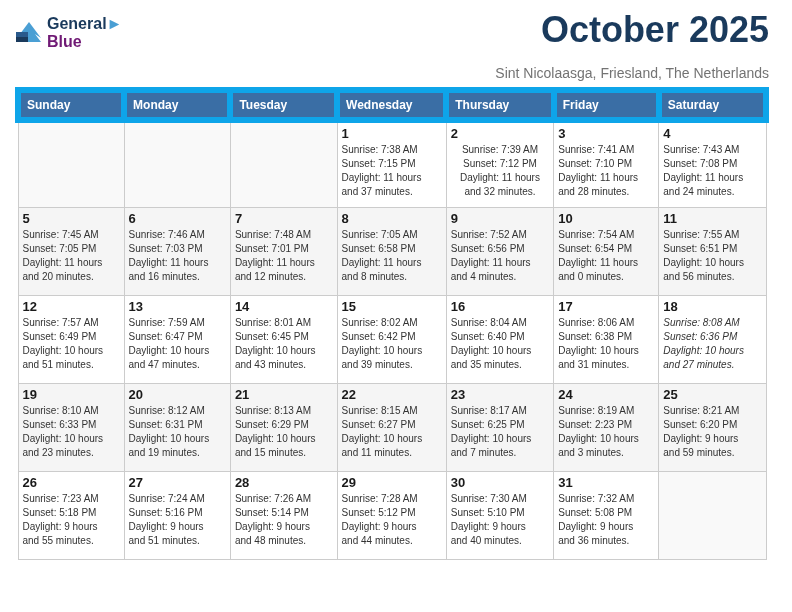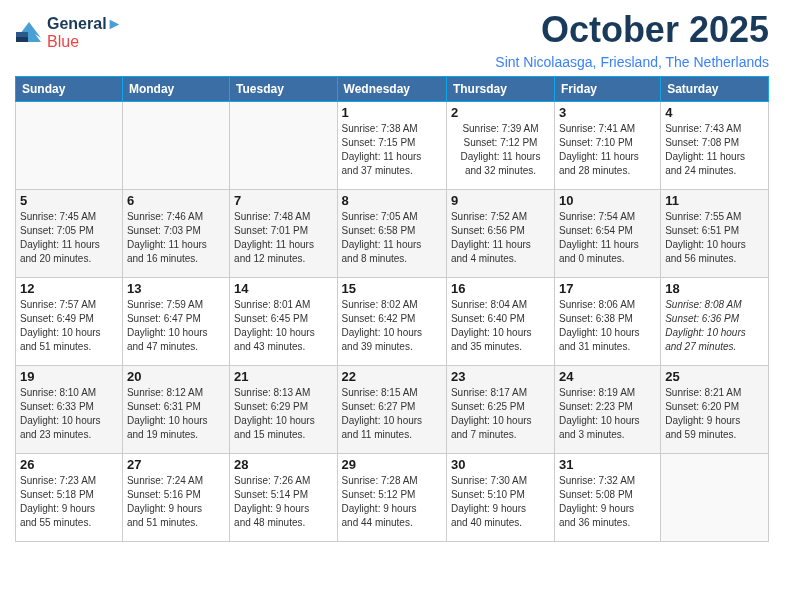--- a/index.html
+++ b/index.html
@@ -35,36 +35,36 @@
       text-align: right;
     }
     .month-title {
       font-size: 36px;
       font-weight: bold;
       color: #1a3a5c;
       line-height: 1.1;
     }
     .location {
       font-size: 14px;
-      color: #3b82f6;
-      margin-top: 4px;
+      color: #737373;
+      margin-top: 15px;
     }
     .calendar {
       width: 100%;
       border-collapse: collapse;
       font-size: 11px;
     }
     .calendar th {
       background-color: #3a6ea5;
       color: #fff;
       text-align: left;
       padding: 5px 6px;
       font-size: 12px;
       font-weight: bold;
-      border: 1px solid #0ea5e9;
+      border: 6px solid #0ea5e9;
     }
     .calendar td {
       border: 1px solid #ccc;
       vertical-align: top;
       padding: 3px 4px;
       width: 113px;
       height: 88px;
       background: #fff;
     }
     .calendar tr:nth-child(even) td {
@@ -92,21 +92,21 @@
   <div class="header">
     <div class="logo">
       <svg class="logo-icon" viewBox="0 0 28 28">
         <rect x="0" y="0" width="28" height="28" fill="white"></rect>
         <polygon points="14,4 26,20 20,16 26,24 2,24 8,16 2,20" fill="#4a9fd4"></polygon>
         <rect x="1" y="14" width="12" height="10" fill="#1a3a5c"></rect>
         <rect x="1" y="14" width="12" height="5" fill="#2a5a8c"></rect>
       </svg>
       <div>
         <div style="font-size:16px;font-weight:bold;color:#1a3a5c;line-height:1.2;">General<span style="color:#4a9fd4;">►</span></div>
-        <div style="font-size:16px;font-weight:normal;color:#ef4444;line-height:1.1;">Blue</div>
+        <div style="font-size:16px;font-weight:bold;color:#701a75;line-height:1.1;">Blue</div>
       </div>
     </div>
     <div class="title-block">
       <div class="month-title">October 2025</div>
       <div class="location">Sint Nicolaasga, Friesland, The Netherlands</div>
     </div>
   </div>
 
   <table class="calendar">
     <thead>

